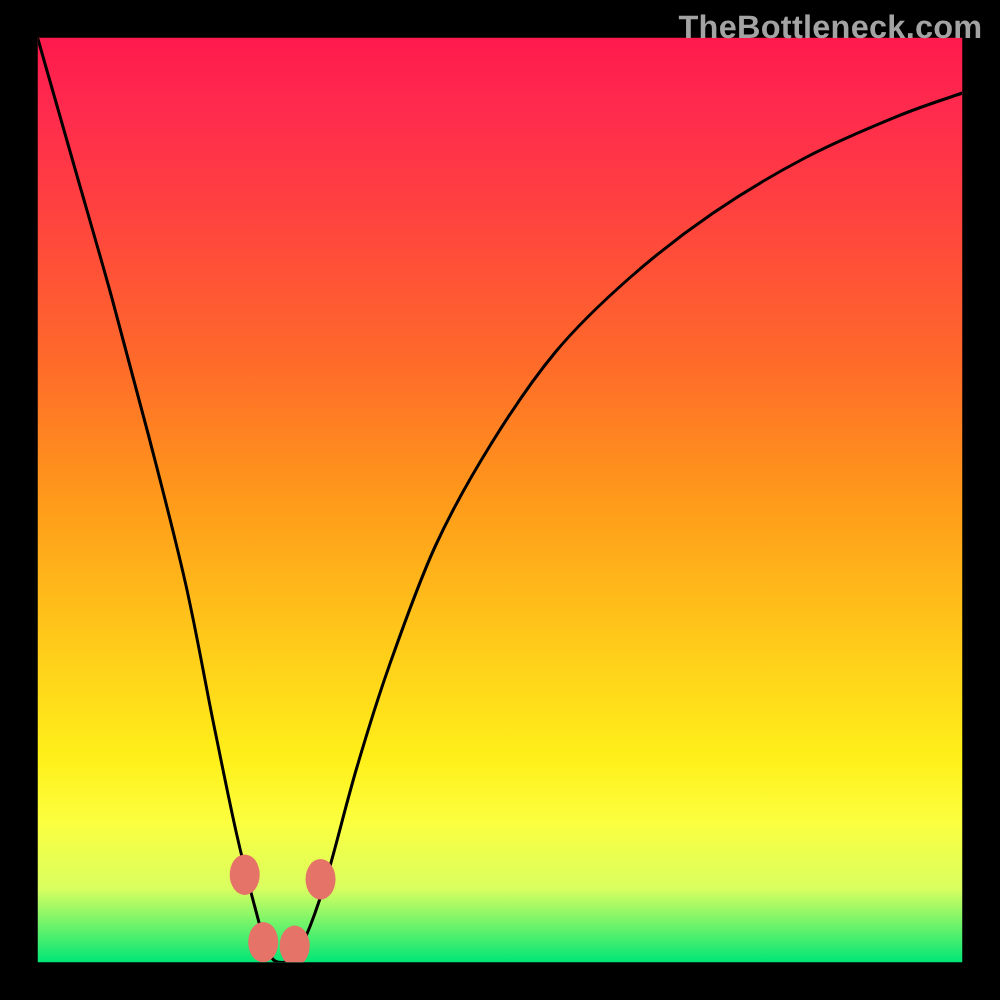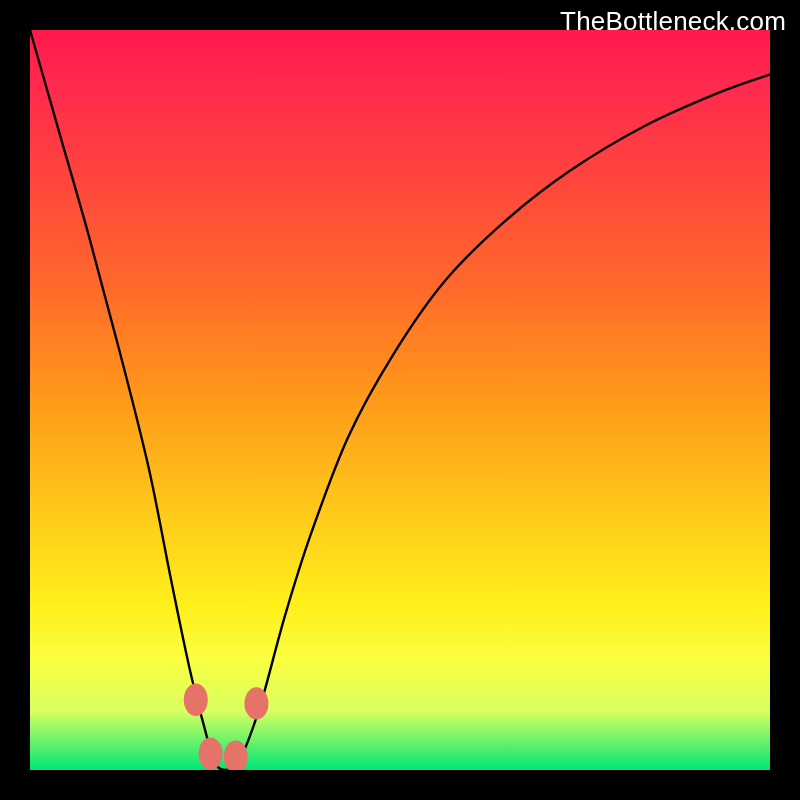--- a/index.html
+++ b/index.html
@@ -33,23 +33,23 @@
       #fff01a 78%,
       #fbff40 85%,
       #d9ff60 92%,
       #00e676 100%
     );
   }
   .watermark {
     position: absolute;
     top: 6px;
     right: 14px;
-    color: #ffffff;
+    color: #a3a3a3;
     font-size: 26px;
-    font-weight: 400;
+    font-weight: 700;
     letter-spacing: 0.2px;
     user-select: none;
   }
   svg.curve {
     position: absolute;
     inset: 0;
     width: 100%;
     height: 100%;
   }
 </style>

